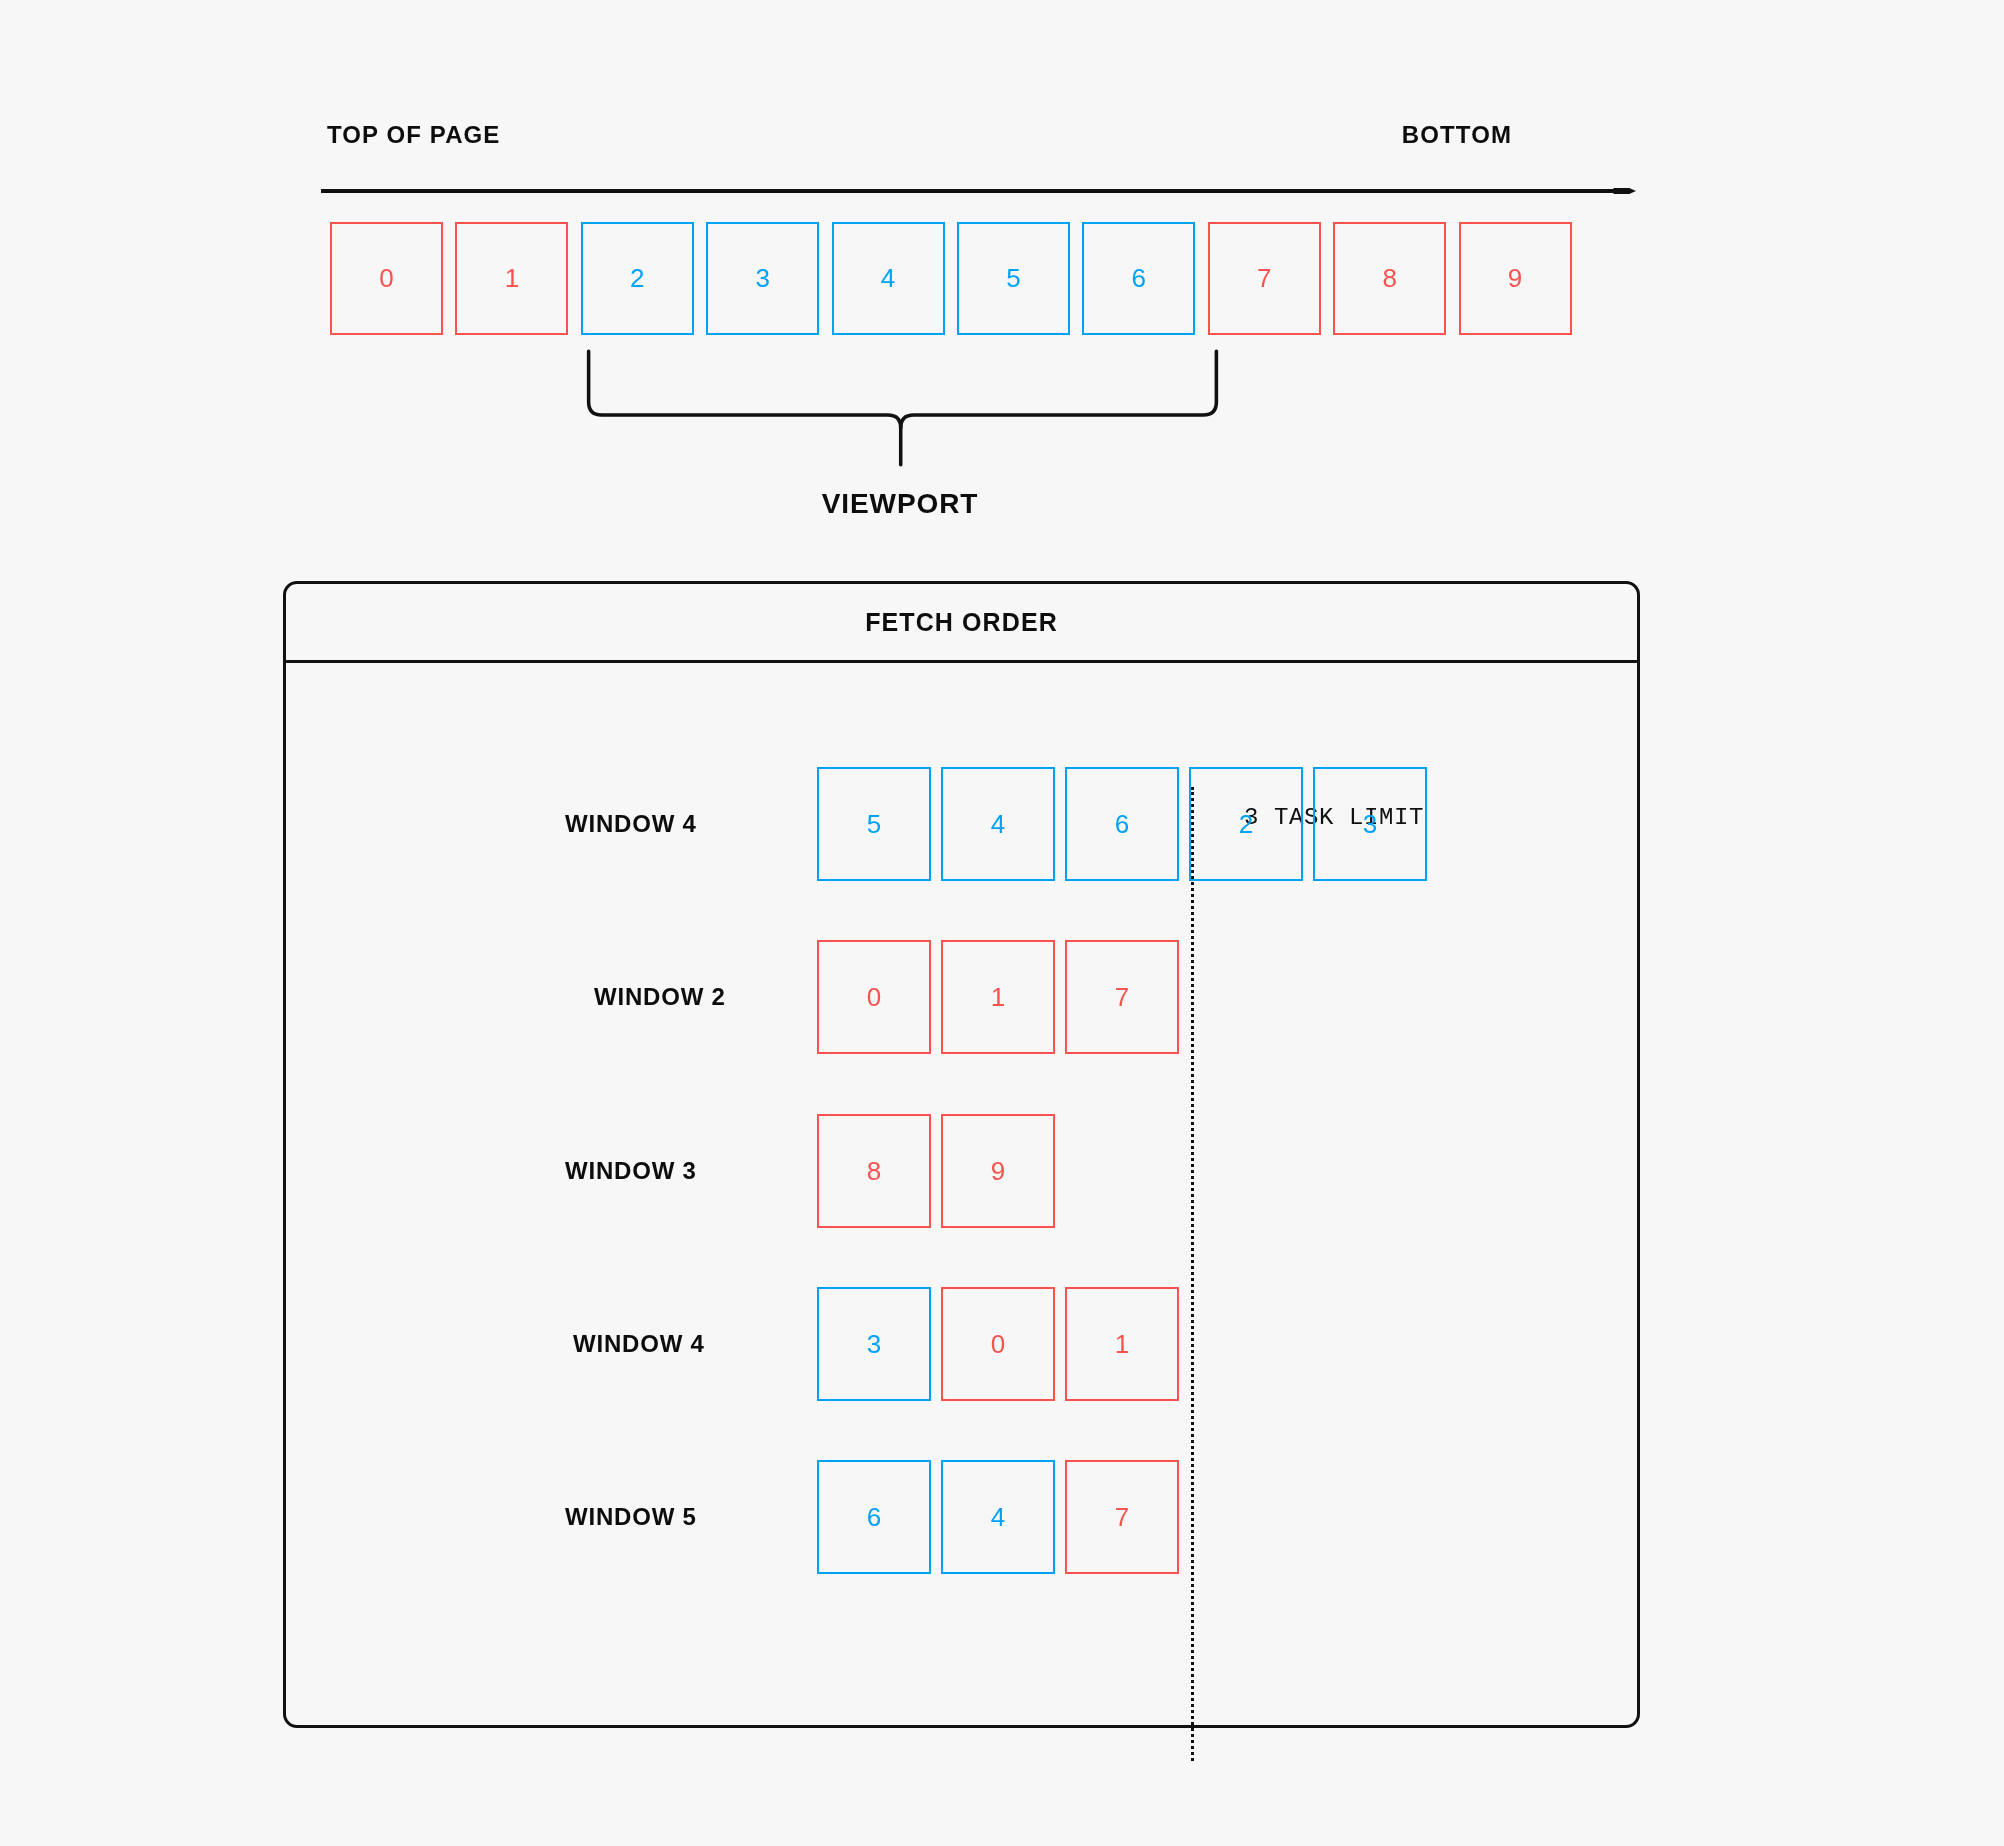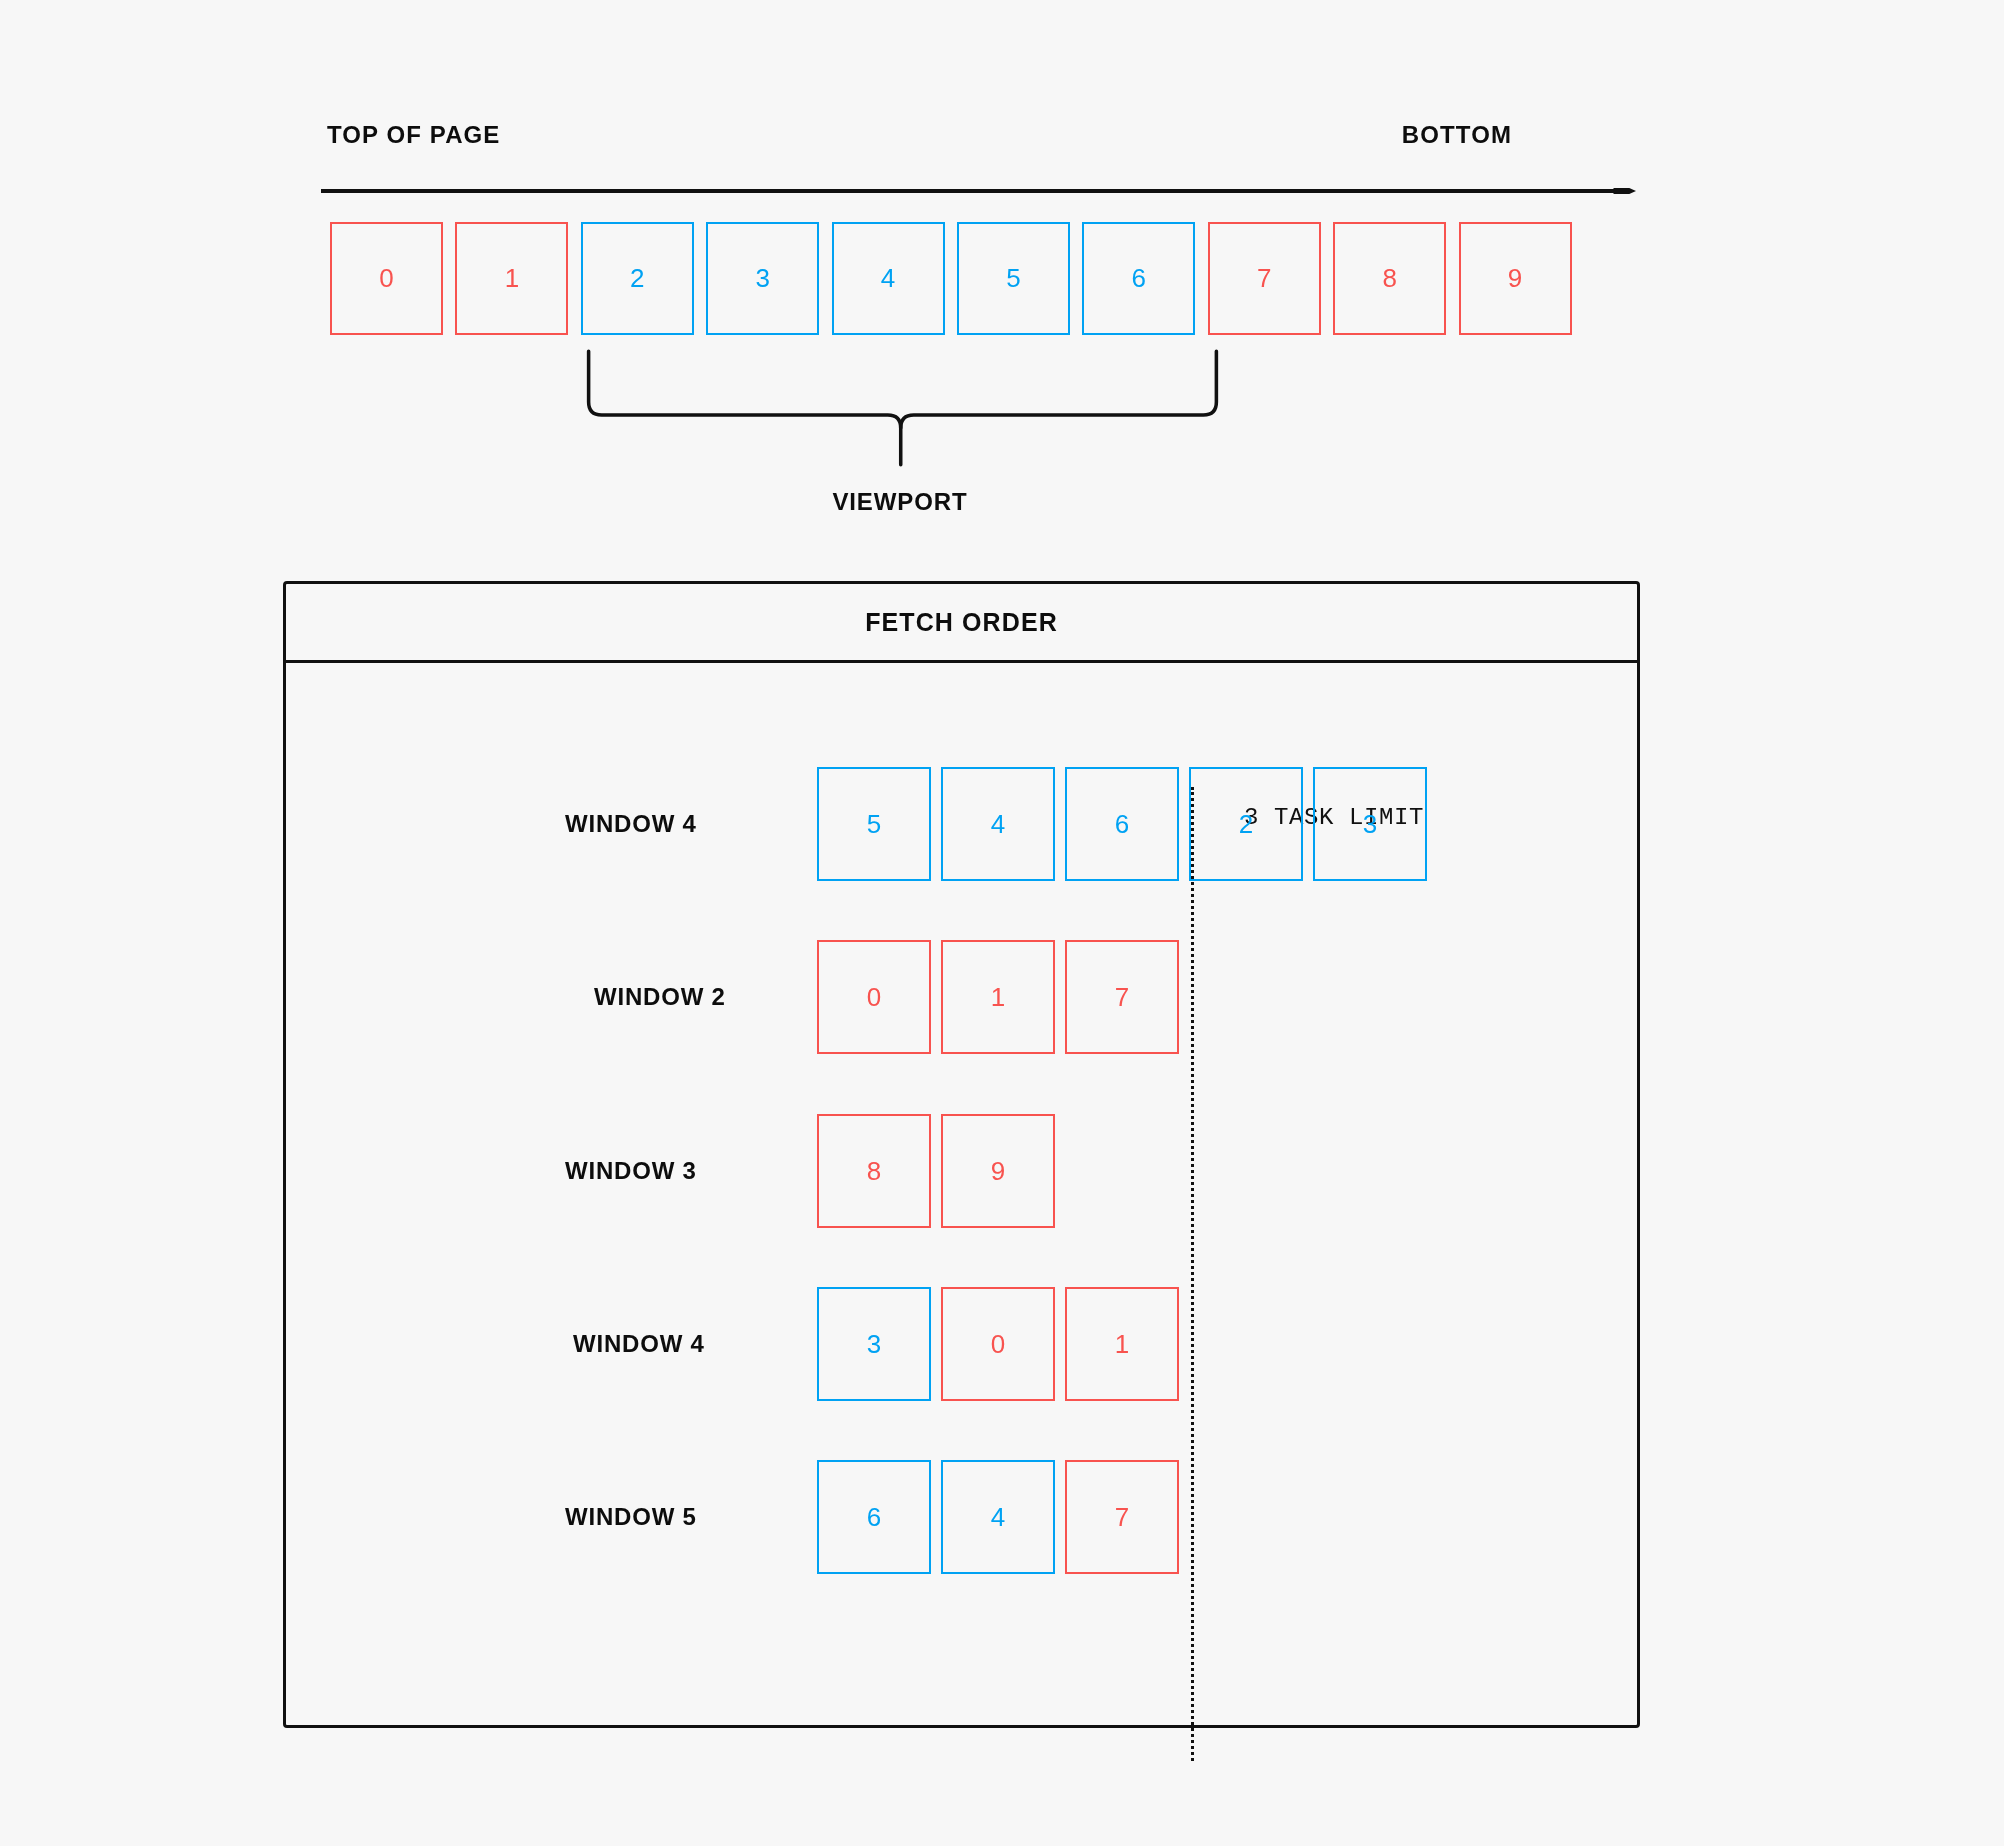--- a/index.html
+++ b/index.html
@@ -80,35 +80,35 @@
     width: 639px;
     height: 118px;
   }
   #label-viewport {
     position: absolute;
     left: 900px;
     top: 488px;
     transform: translateX(-50%);
     font-family: "Liberation Sans", sans-serif;
     font-weight: 700;
-    font-size: 24px;
+    font-size: 28px;
     letter-spacing: 0.9px;
     color: #0d0d0d;
     white-space: nowrap;
   }
 
   
   .fetch-panel {
     position: absolute;
     left: 283px;
     top: 581px;
     width: 1357px;
     height: 1147px;
     border: 3px solid #111111;
-    border-radius: 4px;
+    border-radius: 14px;
     box-sizing: border-box;
     background: transparent;
   }
   .fetch-header {
     position: absolute;
     left: 0; top: 0;
     width: 100%;
     height: 79px;
     border-bottom: 3px solid #111111;
     box-sizing: border-box;

